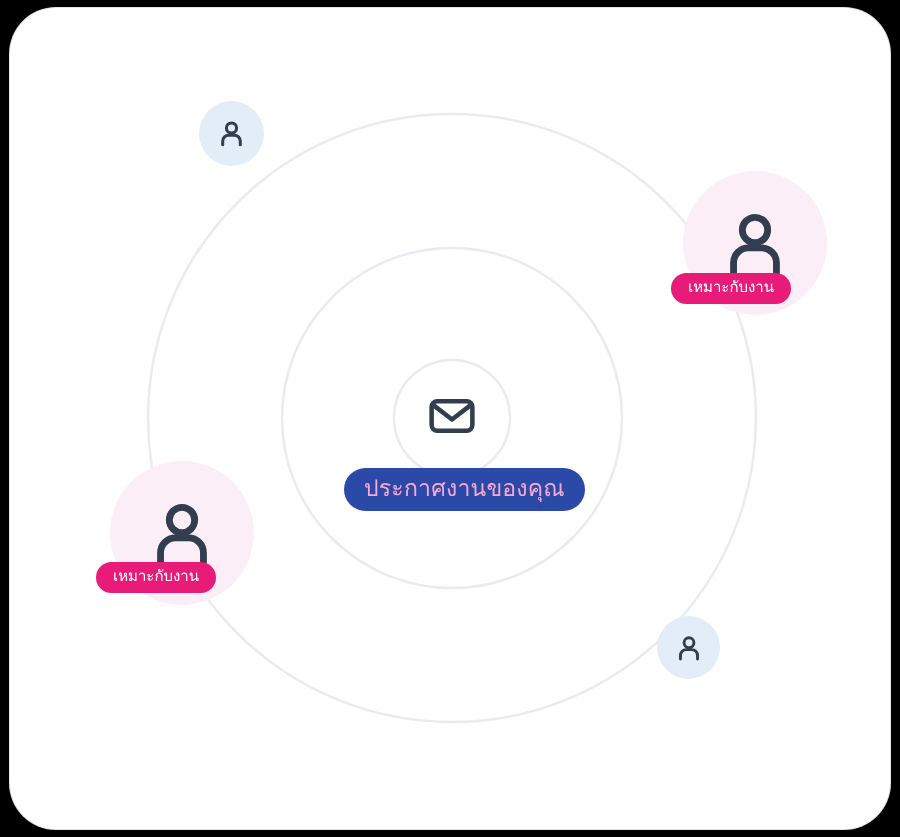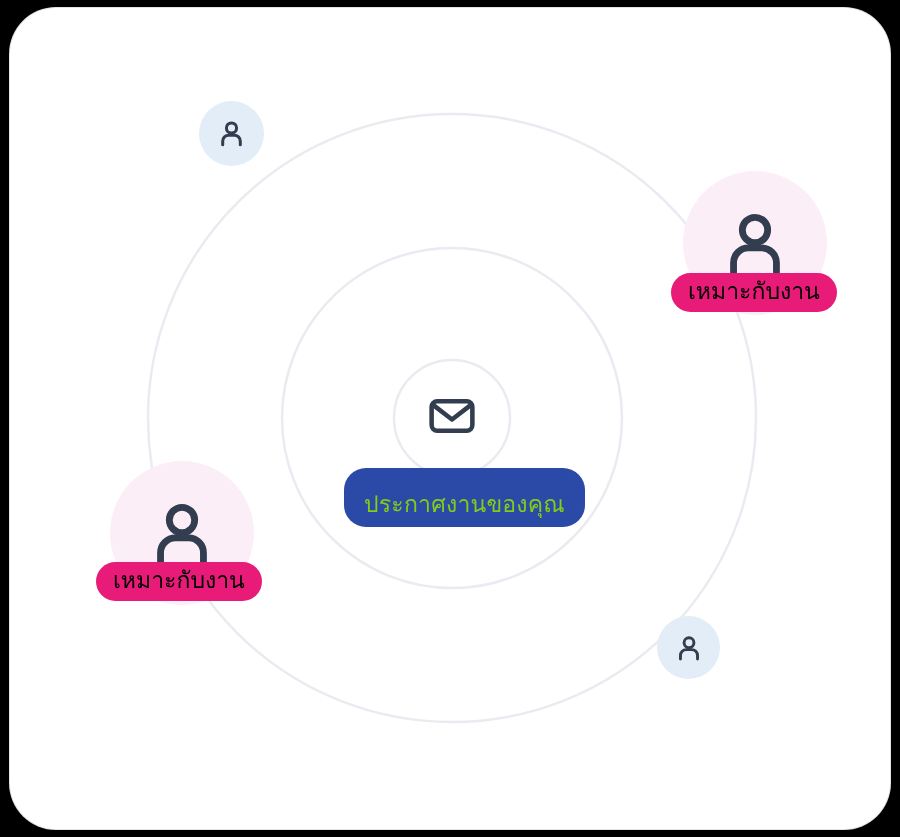--- a/index.html
+++ b/index.html
@@ -64,23 +64,23 @@
     align-items: center;
     justify-content: center;
   }
   .mail-icon svg { display: block; }
 
   .center-pill {
     position: absolute;
     left: -108px;
     top: 50px;
     background: #2B4AA8;
-    color: #84cc16;
+    color: #f9a8d4;
     border-radius: 22px;
-    padding: 24px 20px 10px 20px;
+    padding: 8px 20px 10px 20px;
     font-size: 23px;
     line-height: 1.1;
     white-space: nowrap;
     letter-spacing: 0.2px;
     box-sizing: border-box;
     text-align: right;
   }
 
   
   .node {
@@ -94,24 +94,24 @@
     position: relative;
   }
   .avatar svg { display: block; }
 
   .avatar.small { background: #E2EDF7; }
   .avatar.large { background: #FCEEF6; }
 
   .match-badge {
     position: absolute;
     background: #E81B78;
-    color: #000000;
+    color: #ffffff;
     border-radius: 20px;
     padding: 6px 17px 8px 17px;
-    font-size: 23px;
+    font-size: 15px;
     line-height: 1.1;
     white-space: nowrap;
     box-sizing: border-box;
     text-align: center;
   }
 
   
   #node-tl { left: 189px; top: 93px; }
   #node-tl .avatar { width: 65px; height: 65px; }
 

